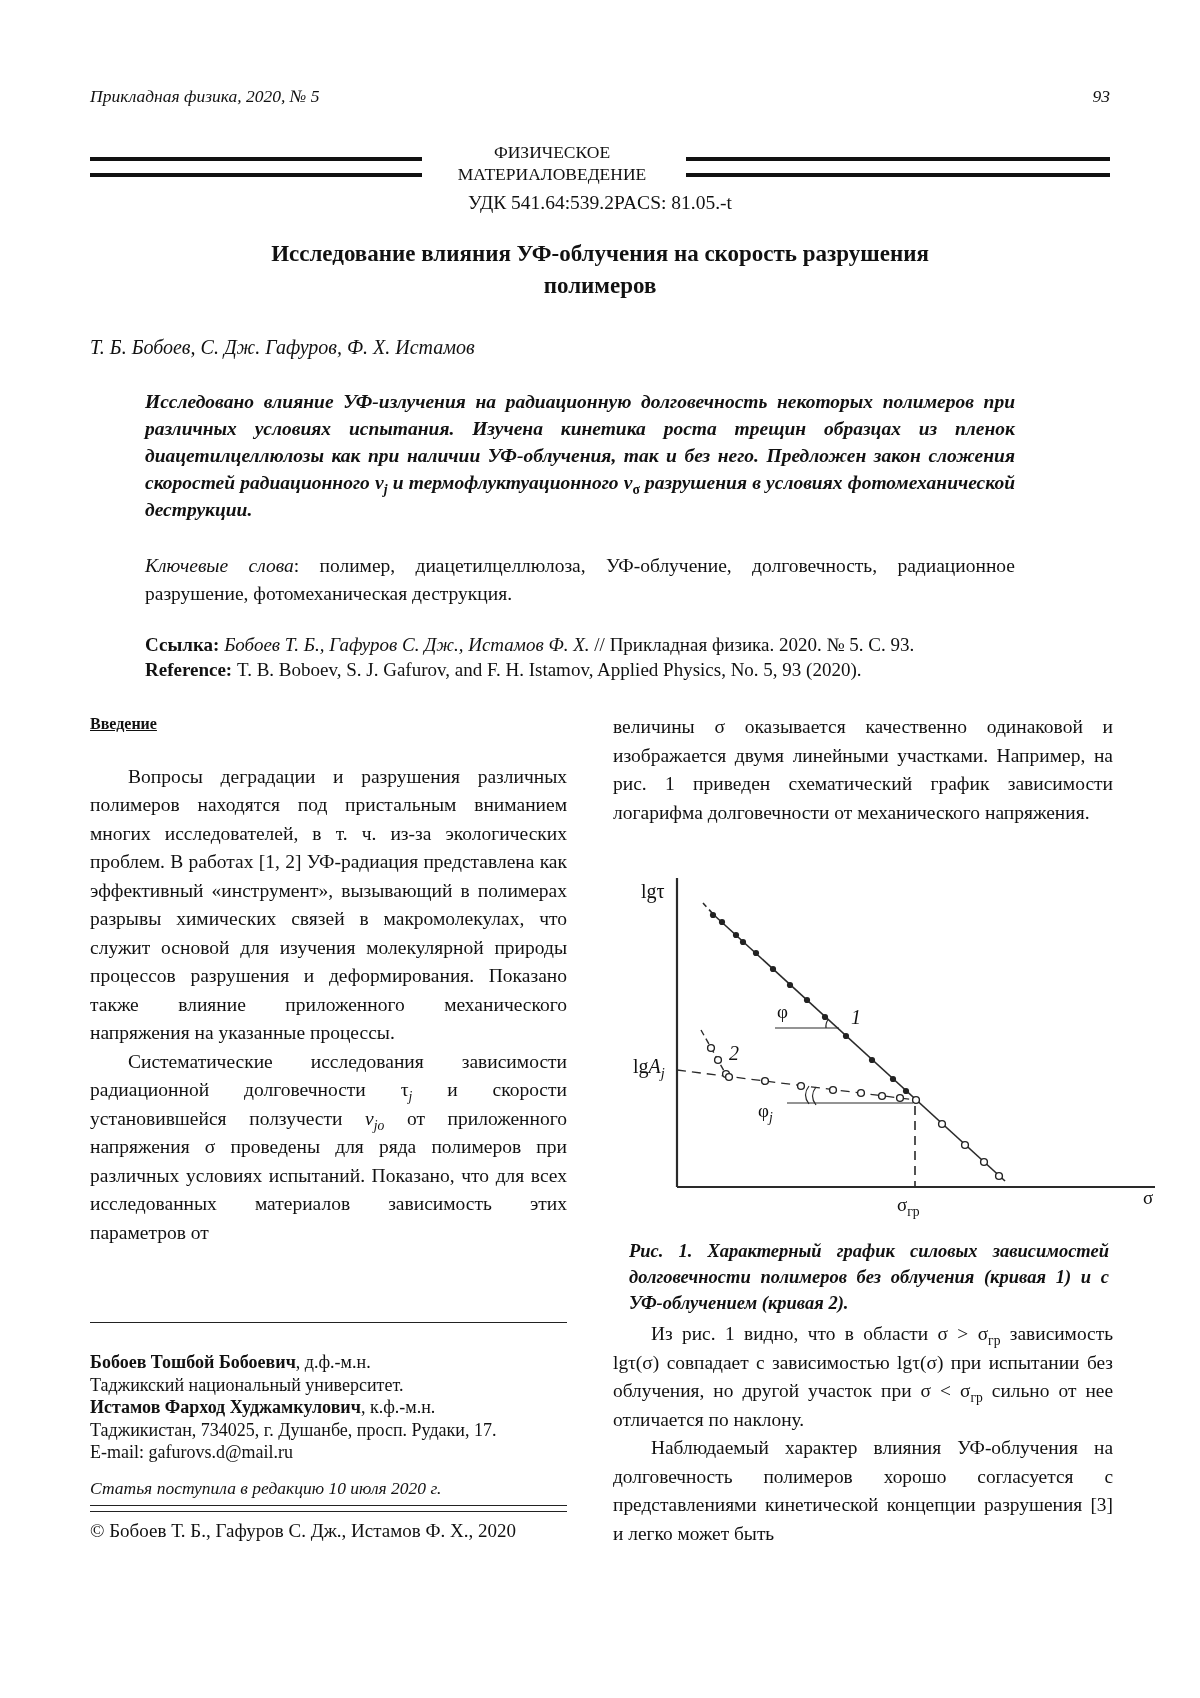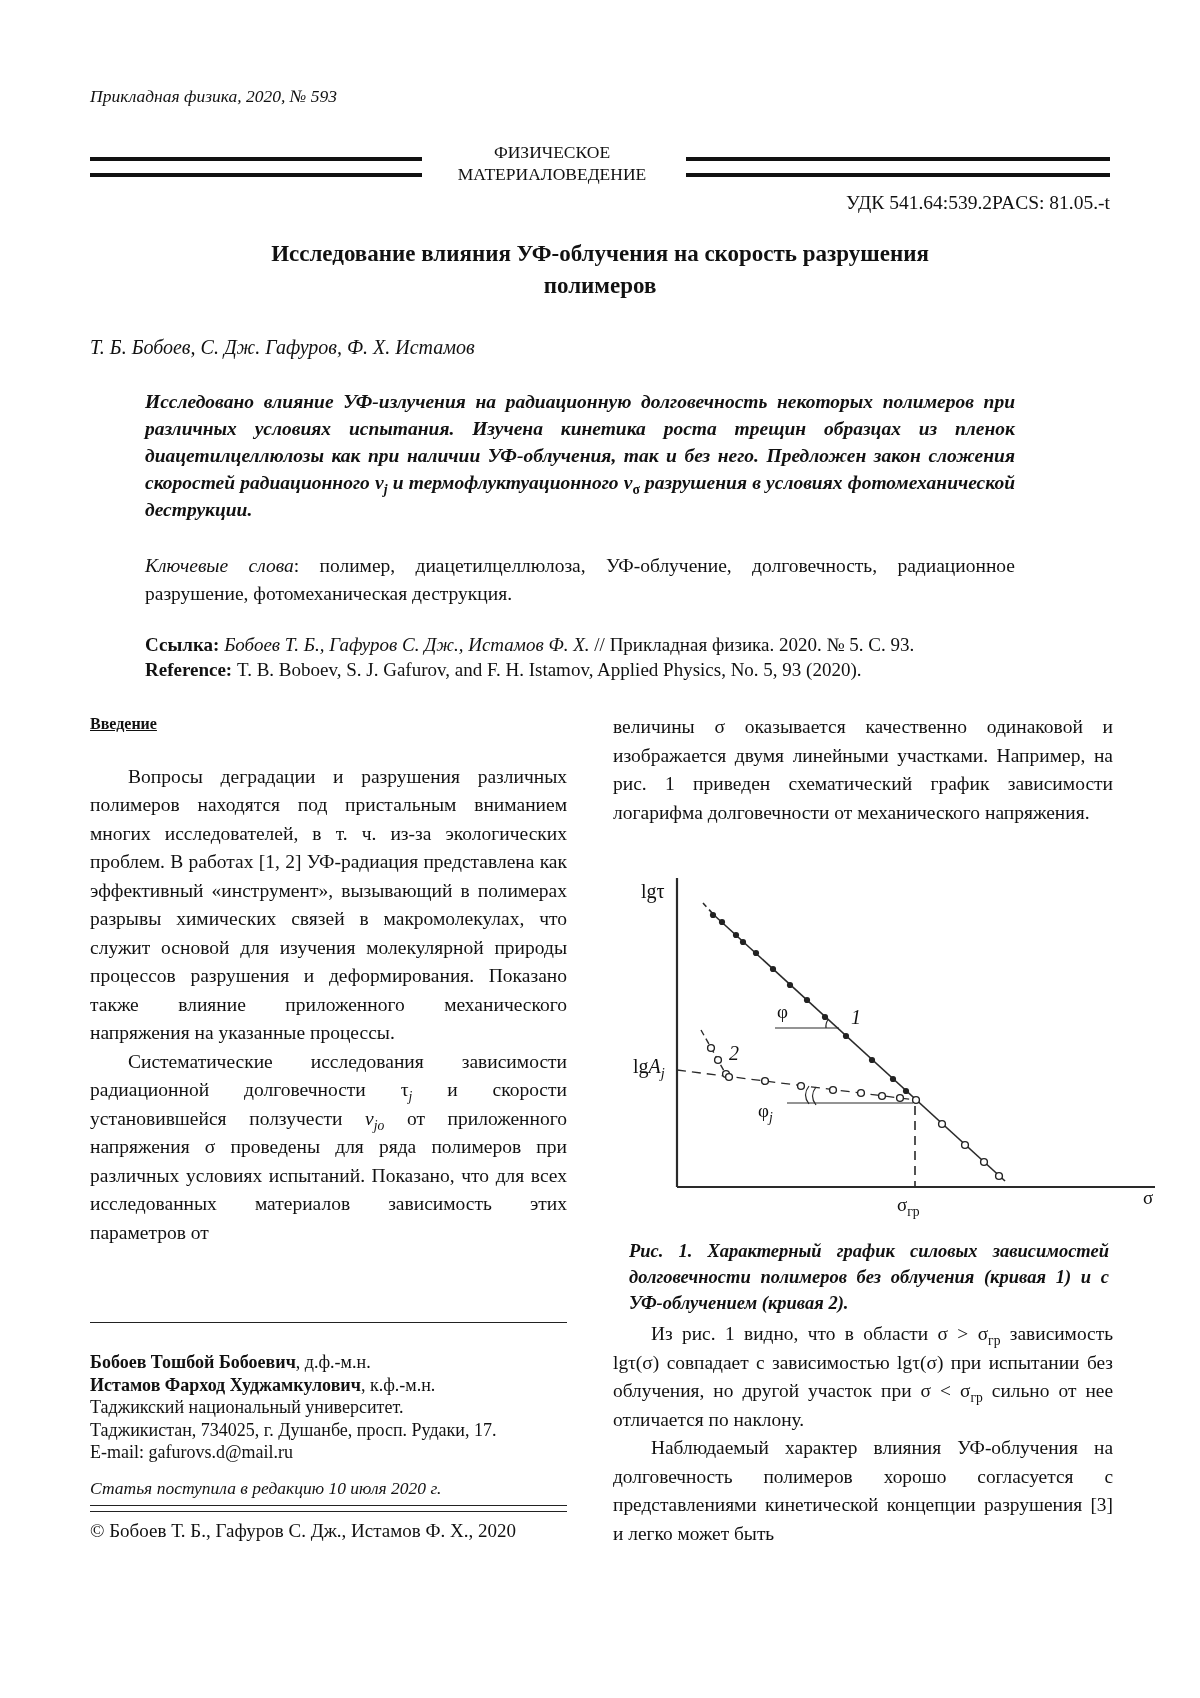--- a/index.html
+++ b/index.html
@@ -2,29 +2,29 @@
 <html><head>
 <meta charset="utf-8">
 <style>
   html,body{margin:0;padding:0;background:#e8e8e8;}
   .page{
     position:relative;width:1200px;height:1698px;margin:0 auto;background:#ffffff;
     font-family:"Liberation Serif","DejaVu Serif",serif;color:#111;overflow:hidden;
   }
   .abs{position:absolute;}
   
-  .hdr{top:86px;left:90px;width:1020px;display:flex;
+  .hdr{top:86px;left:90px;width:1020px;display:flex;justify-content:space-between;
        font-style:italic;font-size:17.5px;}
   
   .rule{height:12px;border-top:4.5px solid #111;border-bottom:4.5px solid #111;}
   .rule-left{top:157px;left:90px;width:332px;}
   .rule-right{top:157px;left:686px;width:424px;}
   .banner-text{top:141px;left:402px;width:300px;text-align:center;
        font-size:17.5px;line-height:22px;}
-  .udk-row{top:192px;left:90px;width:1020px;display:flex;justify-content:flex-end;
+  .udk-row{top:192px;left:90px;width:1020px;display:flex;justify-content:center;
        font-size:19.5px;}
   
   .title{top:238px;left:225px;width:750px;text-align:center;font-weight:bold;
        font-size:23px;line-height:32px;margin:0;}
   .authors{top:336px;left:90px;width:1020px;font-style:italic;font-size:20px;}
   
   .abstract{top:388px;left:145px;width:870px;font-size:19.5px;line-height:27px;
        text-align:justify;margin:0;}
   .keywords{top:552px;left:145px;width:870px;font-size:19.5px;line-height:27.5px;
        text-align:justify;margin:0;}
@@ -150,22 +150,22 @@
   <p class="abs fig-caption"><span class="ri rb">Рис. 1. Характерный график силовых зависимостей долговечности полимеров без облучения (кривая 1) и с УФ-облучением (кривая 2).</span></p>
 
   <div class="abs rc-body2">
     <p class="ind"><span>Из рис. 1 видно, что в области σ &gt; σ</span><sub>гр</sub><span> зависимость lgτ(σ) совпадает с зависимостью lgτ(σ) при испытании без облучения, но другой участок при σ &lt; σ</span><sub>гр</sub><span> сильно от нее отличается по наклону.</span></p>
     <p class="ind">Наблюдаемый характер влияния УФ-облучения на долговечность полимеров хорошо согласуется с представлениями кинетической концепции разрушения [3] и легко может быть</p>
   </div>
 
   <div class="abs footnote">
     <div id="bios">
         <div><span class="rb">Бобоев Тошбой Бобоевич</span><span>, д.ф.-м.н.</span></div>
+        <div><span>Таджикский национальный университет.</span></div>
         <div><span class="rb">Истамов Фарход Худжамкулович</span><span>, к.ф.-м.н.</span></div>
-        <div><span>Таджикский национальный университет.</span></div>
         <div><span>Таджикистан, 734025, г. Душанбе, просп. Рудаки, 17.</span></div>
         <div><span>E-mail: gafurovs.d@mail.ru</span></div>
       </div>
     <div class="received">Статья поступила в редакцию 10 июля 2020 г.</div>
     <div class="dblrule"></div>
     <div class="copyright">© Бобоев Т. Б., Гафуров С. Дж., Истамов Ф. Х., 2020</div>
   </div>
 
 </div>
 

